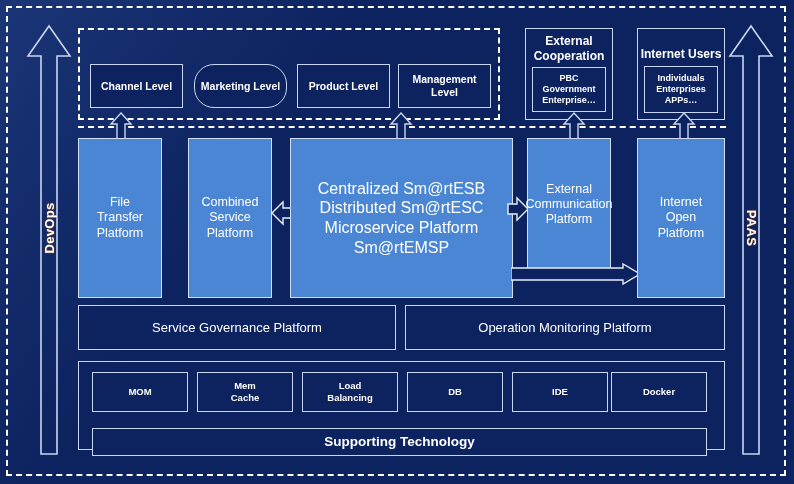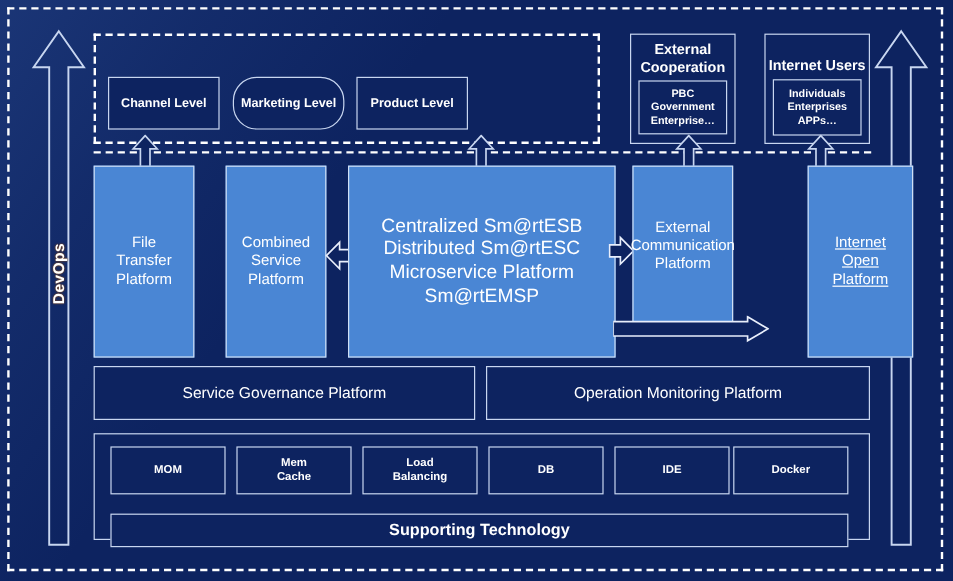--- a/index.html
+++ b/index.html
@@ -85,20 +85,23 @@
 
   <div class="box box-outline lvl" style="left:90px;top:64px;width:93px;height:44px;">
     <span>Channel Level</span>
   </div>
   <div class="box box-outline lvl" style="left:194px;top:64px;width:93px;height:44px;border-radius:20px;">
     <span>Marketing Level</span>
   </div>
   <div class="box box-outline lvl" style="left:297px;top:64px;width:93px;height:44px;">
     <span>Product Level</span>
   </div>
+  <div class="box box-outline lvl" style="left:398px;top:64px;width:93px;height:44px;">
+    <span>Management Level</span>
+  </div>
 
   <div class="box box-outline" style="left:525px;top:28px;width:88px;height:92px;flex-direction:column;justify-content:flex-start;padding-top:5px;">
     <span class="hdr" style="white-space:pre-line;">External Cooperation</span>
     <span class="box box-outline sub" style="position:relative;left:0;top:4px;width:74px;height:45px;">
       <span>PBC Government Enterprise…</span>
     </span>
   </div>
 
   <div class="box box-outline" style="left:637px;top:28px;width:88px;height:92px;flex-direction:column;justify-content:flex-start;padding-top:18px;">
     <span class="hdr">Internet Users</span>
@@ -175,21 +178,21 @@
       <span>Platform</span>
     </span>
   </div>
 
   <div class="harrow" style="left:511px;top:263px;">
     <svg width="130" height="26" viewBox="0 0 130 26">
       <polygon points="0,5 112,5 112,1 129,11 112,21 112,17 0,17" fill="#0d2360" stroke="#e8eefb" stroke-width="1.4"></polygon>
     </svg>
   </div>
 
-  <div class="box box-solid plat" style="left:673px;top:138px;width:88px;height:160px;text-decoration:underline;">
+  <div class="box box-solid plat" style="left:637px;top:138px;width:88px;height:160px;">
     <span class="stack">
       <span>Internet</span><br>
       <span>Open</span><br>
       <span>Platform</span>
     </span>
   </div>
 
   <div class="box box-outline gov" style="left:78px;top:305px;width:318px;height:45px;">
     <span>Service Governance Platform</span>
   </div>

